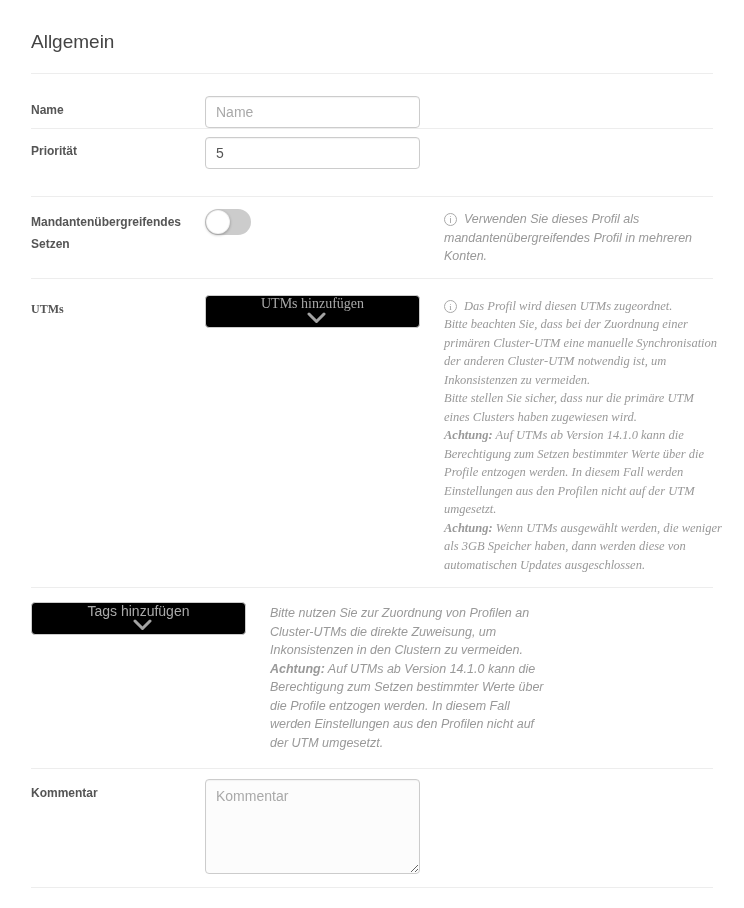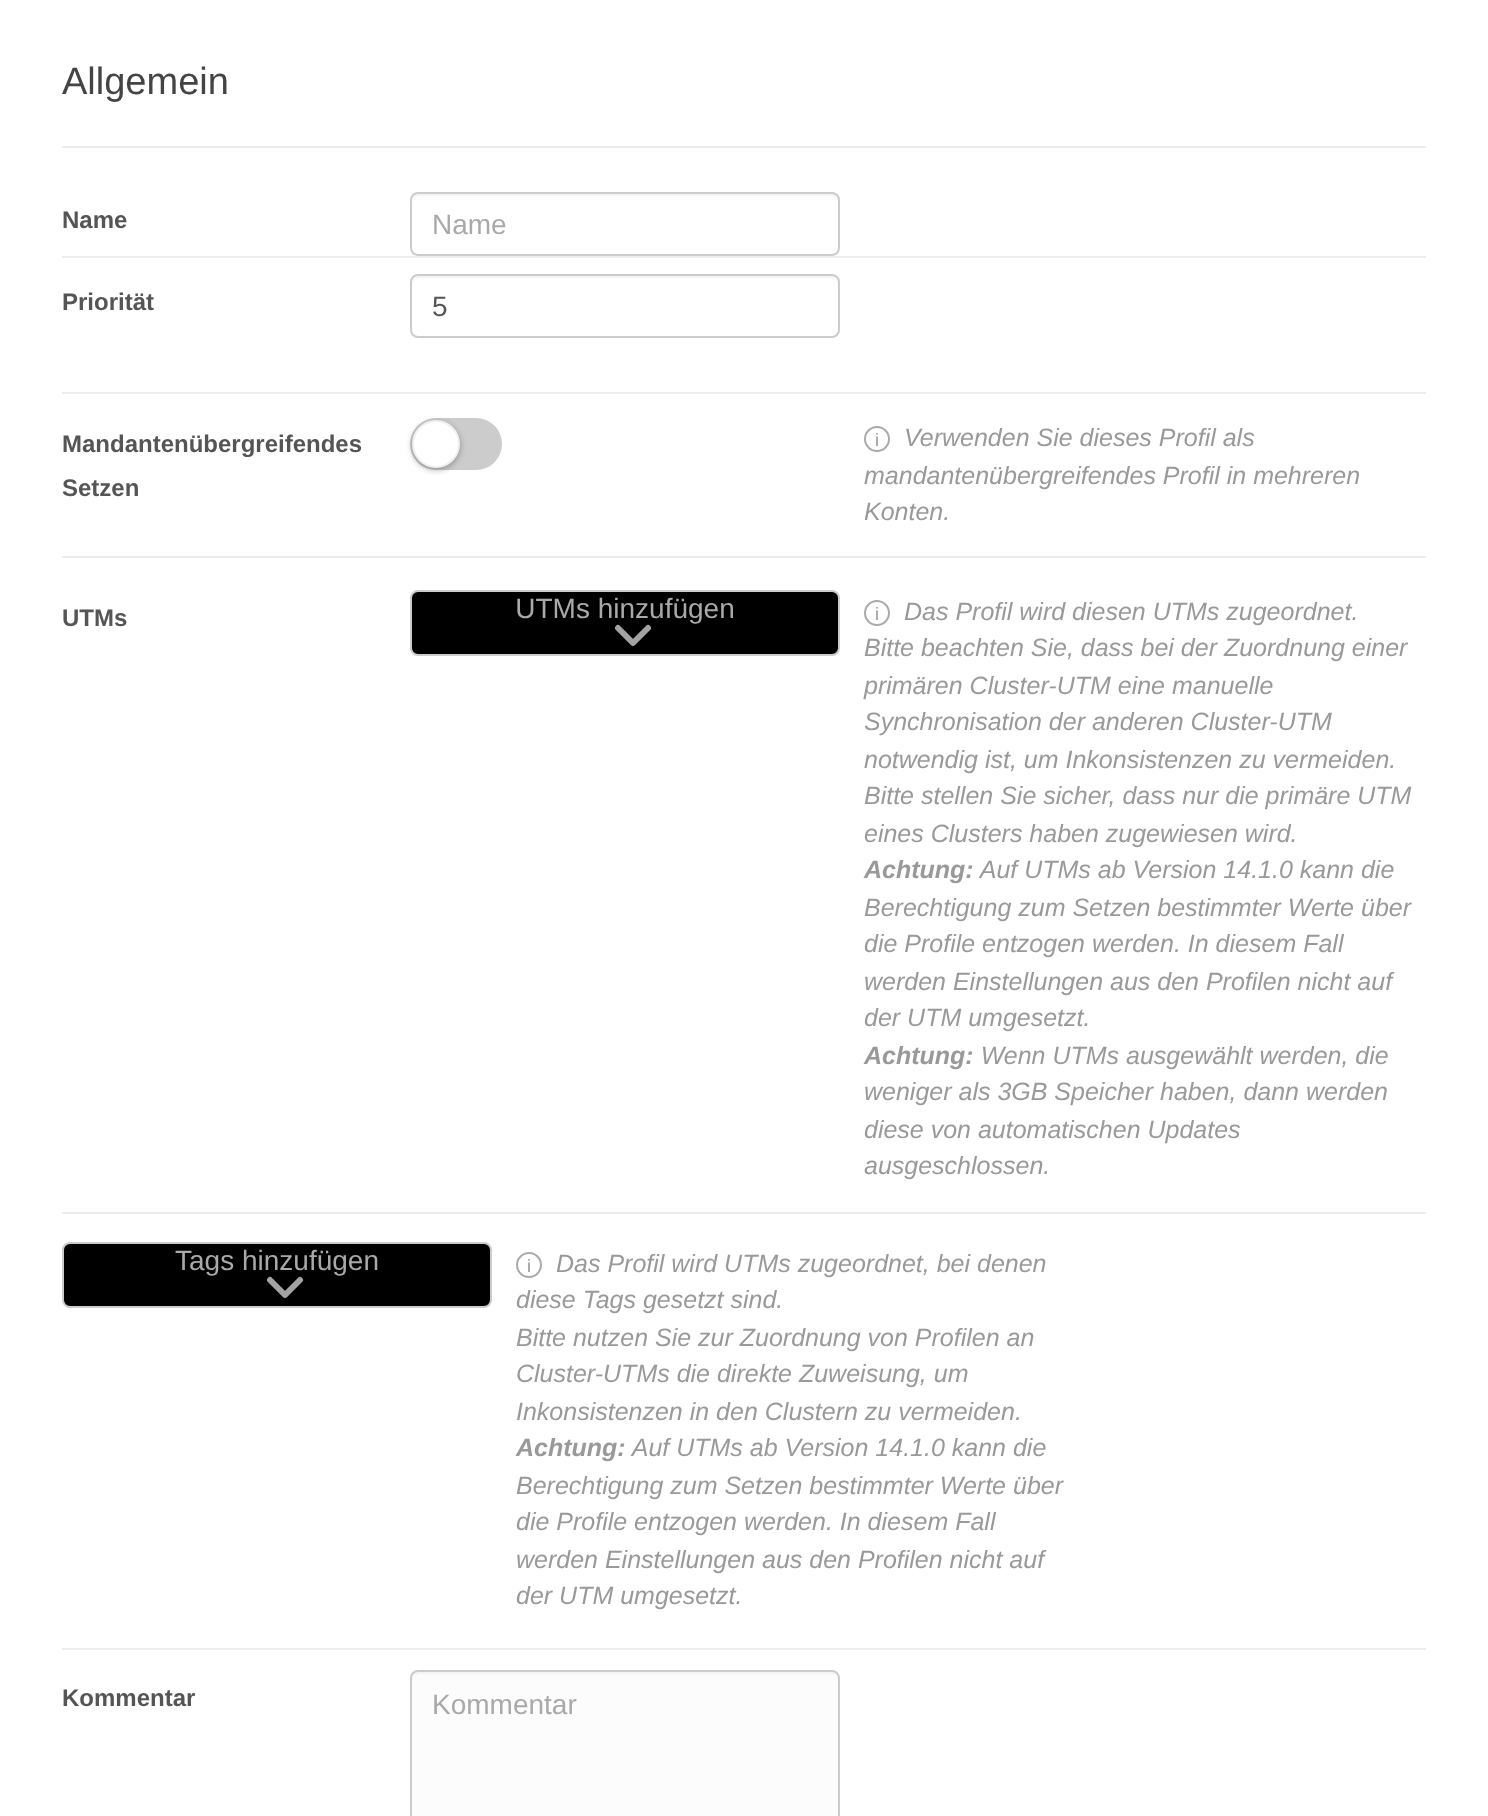--- a/index.html
+++ b/index.html
@@ -25,32 +25,32 @@
     font-weight: 400; color: var(--heading);
   }
 
   .form-row {
     display: flex; align-items: flex-start;
     border-bottom: 1px solid var(--divider);
   }
   .row-name     { padding: 22px 0 0; }
   .row-priority { padding: 8px 0 27px; }
   .row-toggle   { padding: 11px 0 12px; }
-  .row-utms     { padding: 16px 0 13px; }
+  .row-utms     { padding: 16px 0 13px; font-family: Liberation Serif, serif; }
   .row-tags     { padding: 14px 0 16px; }
   .row-comment  { padding: 10px 0 9px; }
 
   .col-label { width: 174px; flex: none; padding-right: 6px; }
   .field-label {
     display: block; padding-top: 3px;
     font-size: 12px; font-weight: 700; line-height: 22px;
     color: var(--label);
   }
   .col-control { width: 215px; flex: none; }
-  .col-help { width: 278px; flex: none; margin-left: 12px; padding-top: 2px; }
+  .col-help { width: 278px; flex: none; margin-left: 24px; padding-top: 2px; }
 
   .text-input {
     width: 100%; height: 32px; padding: 0 10px;
     border: 1px solid var(--border); border-radius: 4px;
     font-family: inherit; font-size: 14px; color: #555;
     background: #fff; box-shadow: inset 0 1px 1px rgba(0,0,0,0.05);
     outline: none;
   }
   .text-input::placeholder { color: var(--placeholder); opacity: 1; }
 
@@ -161,21 +161,20 @@
   <div class="form-row row-tags">
     <div class="col-control">
       <div class="select-box">
         <span class="select-placeholder">Tags hinzufügen</span>
         <svg class="chevron" width="19" height="12" viewBox="0 0 19 12">
           <path d="M2 2 L9.5 9.5 L17 2" fill="none" stroke="#a3a3a3" stroke-width="3" stroke-linecap="round" stroke-linejoin="round"></path>
         </svg>
       </div>
     </div>
     <div class="col-help help-text">
-        <div class="help-para"><span class="info-icon">i</span>Das Profil wird UTMs zugeordnet, bei denen diese Tags gesetzt sind.</div>
         <div class="help-para">Bitte nutzen Sie zur Zuordnung von Profilen an Cluster-UTMs die direkte Zuweisung, um Inkonsistenzen in den Clustern zu vermeiden.</div>
         <div class="help-para"><b>Achtung:</b> Auf UTMs ab Version 14.1.0 kann die Berechtigung zum Setzen bestimmter Werte über die Profile entzogen werden. In diesem Fall werden Einstellungen aus den Profilen nicht auf der UTM umgesetzt.</div>
       </div>
   </div>
 
   <div class="form-row row-comment">
     <div class="col-label">
       <label class="field-label">Kommentar</label>
     </div>
     <div class="col-control">

